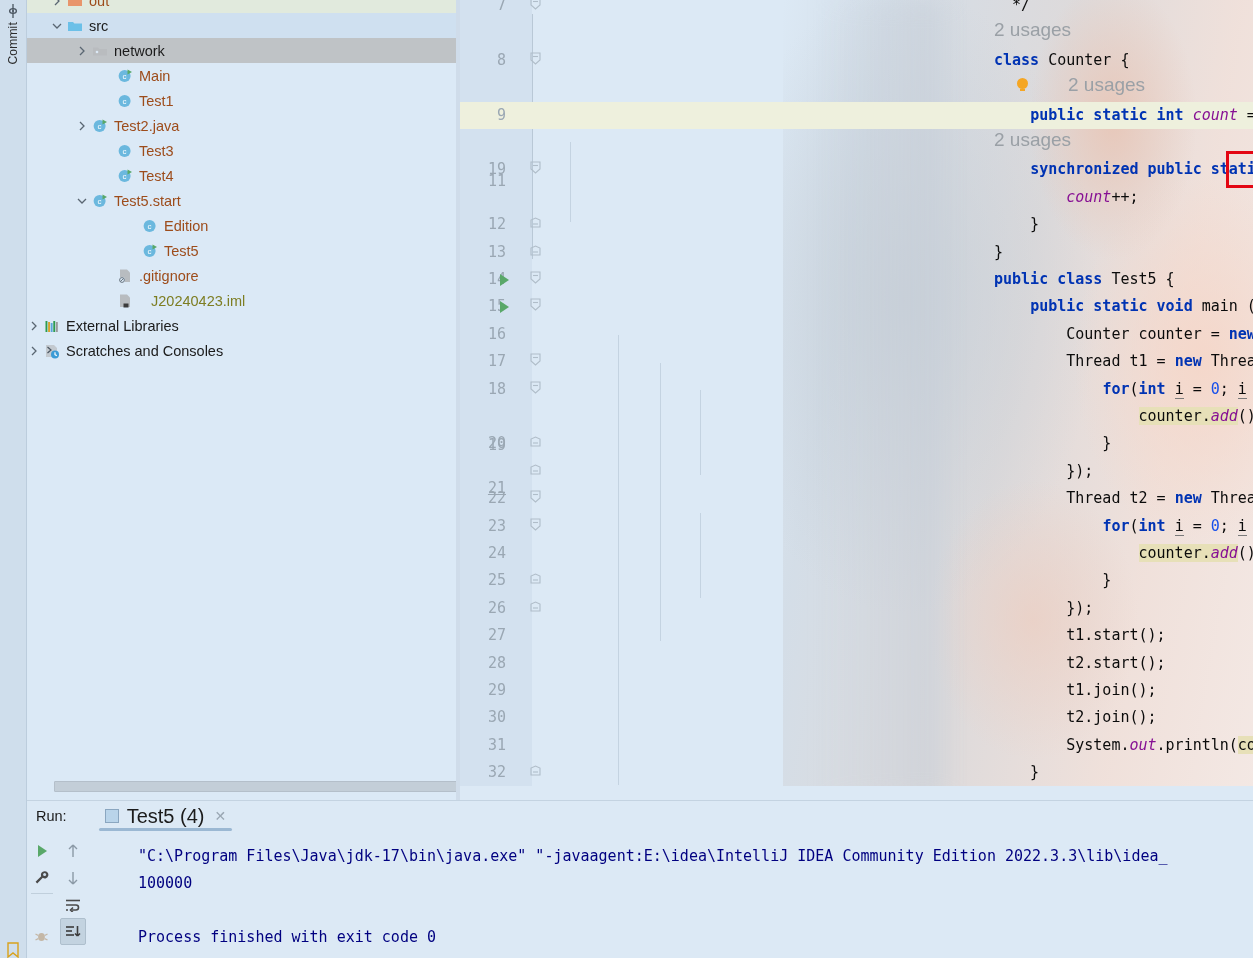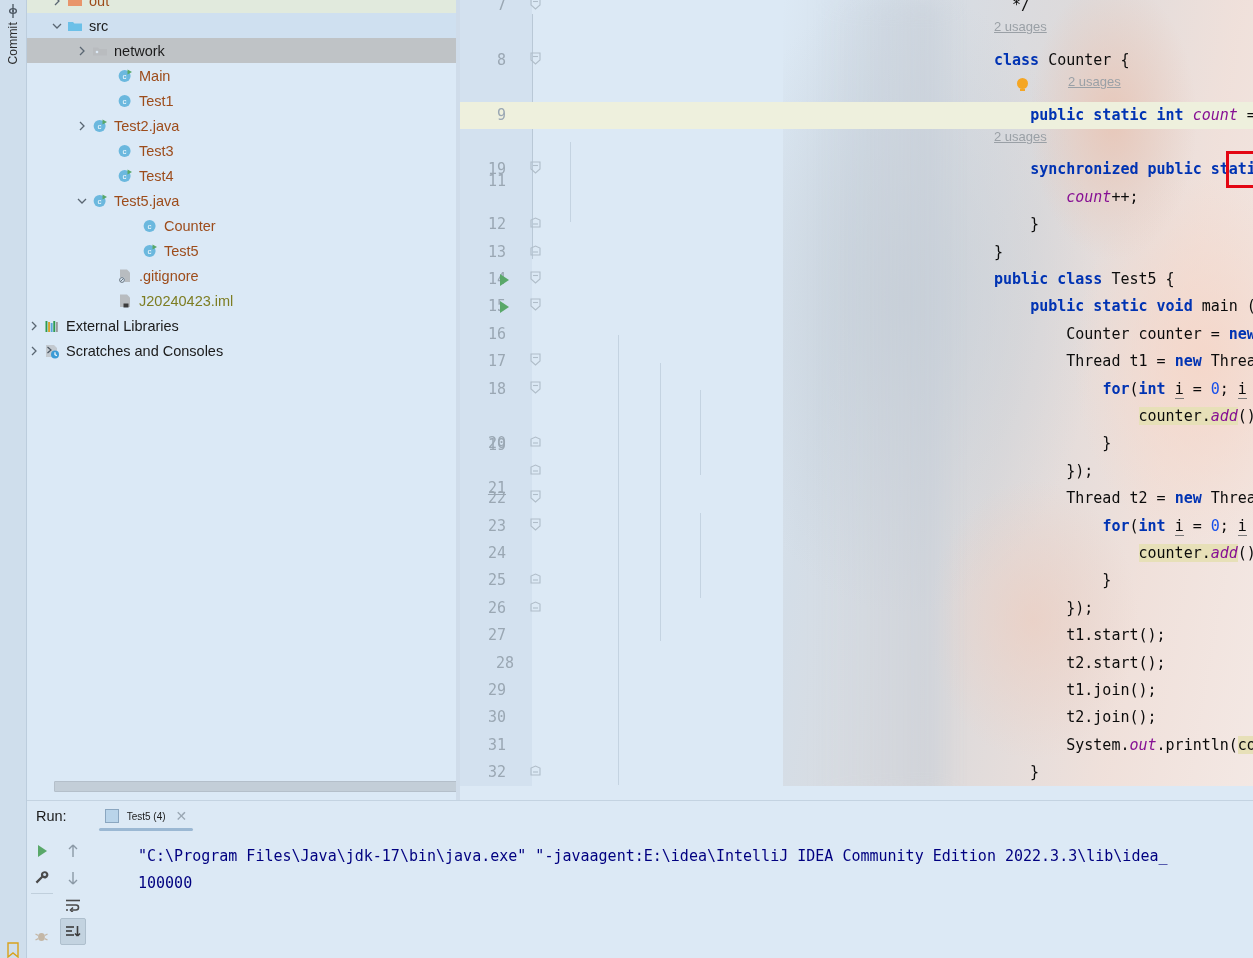--- a/index.html
+++ b/index.html
@@ -41,21 +41,21 @@
     font-size:14.5px;color:#1b1b1b;position:relative;
   }
   .tnode .arrow{width:16px;display:flex;align-items:center;justify-content:center;
     flex:0 0 16px;}
   .tnode .ico{width:20px;flex:0 0 20px;display:flex;align-items:center;justify-content:center;}
   .tnode .lbl{padding-left:4px;}
   .sel-grey{background:#bfc3c6;}
   .sel-blue{background:#cfe0f0;}
   .node-out{background:#e1eadd;}
   .lbl-orange{color:#9d4c1b;}
-  .lbl-olive{color:#7d7d22;}
+  .lbl-olive{color:#7d7d22;margin-left:12px;}
   .lbl-dark{color:#1b1b1b;}
 
   
   #tree-hscroll{
     position:absolute;left:28px;bottom:10px;width:424px;height:9px;
     background:#d4e2ef;
   }
   #tree-hthumb{
     position:absolute;left:0;top:0;width:418px;height:9px;
     background:#c3ced8;border:1px solid #b4bfca;border-radius:1px;
@@ -97,21 +97,21 @@
     font-family:"DejaVu Sans Mono","Liberation Mono",monospace;
     font-size:15px;
   }
   .lnum{
     position:absolute;width:46px;text-align:right;color:#9aa7b3;
     font-family:"DejaVu Sans Mono","Liberation Mono",monospace;font-size:15px;
   }
   .ctext{position:absolute;left:534px;white-space:pre;}
   .hint{
     position:absolute;left:534px;font-family:"Liberation Sans",sans-serif;
-    font-size:13px;color:#9aa0a6;white-space:pre;text-decoration:underline;
+    font-size:19px;color:#9aa0a6;white-space:pre;
   }
   .caret-row{
     position:absolute;left:0;width:793px;height:27.4px;background:#eef0dd;
   }
   .kw{color:#0033b3;font-weight:bold;}
   .num{color:#1750eb;}
   .plain{color:#0b0b0b;}
   .fld{color:#871094;font-style:italic;}
   .stat{color:#871094;font-style:italic;}
   .hl-ident{background:#e7e0b8;}
@@ -156,21 +156,21 @@
     margin-left:10px;font-size:14.5px;color:#1b1b1b;
   }
   #run-tab{
     margin-left:32px;height:30px;display:flex;align-items:center;
     position:relative;padding:0 6px;
   }
   #run-tab-ico{
     width:14px;height:14px;border:1.5px solid #8aa6c0;background:#b9d4ea;
     box-sizing:border-box;margin-right:8px;
   }
-  #run-tab-text{font-size:10px;color:#1b1b1b;}
+  #run-tab-text{font-size:20px;color:#1b1b1b;}
   #run-tab-close{margin-left:10px;color:#9aa7b3;font-size:14px;}
   #run-tab-underline{
     position:absolute;left:0;bottom:0;width:100%;height:3px;background:#9bb8d3;border-radius:2px;
   }
   #run-toolbar{
     position:absolute;left:0;top:30px;width:62px;height:128px;
     display:flex;
   }
   .tbcol{width:31px;display:flex;flex-direction:column;align-items:center;padding-top:6px;}
   .tbbtn{width:26px;height:27px;display:flex;align-items:center;justify-content:center;}
@@ -320,32 +320,32 @@
             <path d="M1 3 L5 7 L9 3" fill="none" stroke="#5a6672" stroke-width="1.3"></path>
           </svg>
         </span>
         <span class="ico">
           <svg width="16" height="16" viewBox="0 0 16 16">
             <circle cx="7.6" cy="8" r="6" fill="#6bb8de"></circle>
             <text x="7.6" y="11" text-anchor="middle" font-size="8" fill="#fff" font-family="&quot;Liberation Sans&quot;,sans-serif">c</text>
             <path d="M10.5 1.5 L15 4 L10.5 6.5 Z" fill="#59a869"></path>
           </svg>
         </span>
-        <span class="lbl lbl-orange">Test5.java</span>
+        <span class="lbl lbl-orange">Test5.start</span>
       </div>
       <div class="tnode nosel" style="top: 213px; position: absolute; left: 0px; right: 0px;">
         <div style="width: 98px; flex: 0 0 auto;"></div>
         <span class="arrow"></span>
         <span class="ico">
           <svg width="16" height="16" viewBox="0 0 16 16">
             <circle cx="7.6" cy="8" r="6" fill="#6bb8de"></circle>
             <text x="7.6" y="11" text-anchor="middle" font-size="8" fill="#fff" font-family="&quot;Liberation Sans&quot;,sans-serif">c</text>
           </svg>
         </span>
-        <span class="lbl lbl-orange">Counter</span>
+        <span class="lbl lbl-orange">Edition</span>
       </div>
       <div class="tnode nosel" style="top: 238px; position: absolute; left: 0px; right: 0px;">
         <div style="width: 98px; flex: 0 0 auto;"></div>
         <span class="arrow"></span>
         <span class="ico">
           <svg width="16" height="16" viewBox="0 0 16 16">
             <circle cx="7.6" cy="8" r="6" fill="#6bb8de"></circle>
             <text x="7.6" y="11" text-anchor="middle" font-size="8" fill="#fff" font-family="&quot;Liberation Sans&quot;,sans-serif">c</text>
             <path d="M10.5 1.5 L15 4 L10.5 6.5 Z" fill="#59a869"></path>
           </svg>
@@ -534,21 +534,21 @@
         </svg></div>
       <div class="ctext" style="top: 567.4px; line-height: 27.4px;"><span class="plain">            }</span></div>
       <div class="lnum" style="top: 594.8px; left: 0px; line-height: 27.4px;">26</div>
       <div class="fold-mark" style="left: 70px; top: 599.8px;"><svg width="11" height="11" viewBox="0 0 11 11">
           <path d="M1 10 h9 v-7 l-4.5 -2 L1 3 z" fill="none" stroke="#b0bdc9" stroke-width="1.1"></path>
           <line x1="3" y1="7" x2="8" y2="7" stroke="#b0bdc9" stroke-width="1.1"></line>
         </svg></div>
       <div class="ctext" style="top: 594.8px; line-height: 27.4px;"><span class="plain">        });</span></div>
       <div class="lnum" style="top: 622.2px; left: 0px; line-height: 27.4px;">27</div>
       <div class="ctext" style="top: 622.2px; line-height: 27.4px;"><span class="plain">        t1.start();</span></div>
-      <div class="lnum" style="top: 649.6px; left: 8px; line-height: 27.4px;">28</div>
+      <div class="lnum" style="top: 649.6px; left: 0px; line-height: 27.4px;">28</div>
       <div class="ctext" style="top: 649.6px; line-height: 27.4px;"><span class="plain">        t2.start();</span></div>
       <div class="lnum" style="top: 677px; left: 0px; line-height: 27.4px;">29</div>
       <div class="ctext" style="top: 677px; line-height: 27.4px;"><span class="plain">        t1.join();</span></div>
       <div class="lnum" style="top: 704.4px; left: 0px; line-height: 27.4px;">30</div>
       <div class="ctext" style="top: 704.4px; line-height: 27.4px;"><span class="plain">        t2.join();</span></div>
       <div class="lnum" style="top: 731.8px; left: 0px; line-height: 27.4px;">31</div>
       <div class="ctext" style="top: 731.8px; line-height: 27.4px;"><span class="plain">        System.</span><span class="stat">out</span><span class="plain">.println(</span><span class="plain hl-ident">counter.</span></div>
       <div class="lnum" style="top: 759.2px; left: 0px; line-height: 27.4px;">32</div>
       <div class="fold-mark" style="left: 70px; top: 764.2px;"><svg width="11" height="11" viewBox="0 0 11 11">
           <path d="M1 10 h9 v-7 l-4.5 -2 L1 3 z" fill="none" stroke="#b0bdc9" stroke-width="1.1"></path>
@@ -624,14 +624,14 @@
         <svg width="16" height="14" viewBox="0 0 16 14">
           <line x1="1" y1="2" x2="9" y2="2" stroke="#3c3c3c" stroke-width="1.6"></line>
           <line x1="1" y1="6" x2="7" y2="6" stroke="#3c3c3c" stroke-width="1.6"></line>
           <line x1="1" y1="10" x2="9" y2="10" stroke="#3c3c3c" stroke-width="1.6"></line>
           <path d="M12.5 1 L12.5 11 M12.5 11 L10 8.5 M12.5 11 L15 8.5" stroke="#3c3c3c" stroke-width="1.6" fill="none"></path>
         </svg>
       </div>
     </div>
   </div>
 
-  <div id="console"><div class="conline" style="top: 12px;">"C:\Program Files\Java\jdk-17\bin\java.exe" "-javaagent:E:\idea\IntelliJ IDEA Community Edition 2022.3.3\lib\idea_</div><div class="conline" style="top: 39px;">100000</div><div class="conline" style="top: 66px;"></div></div>
+  <div id="console"><div class="conline" style="top: 12px;">"C:\Program Files\Java\jdk-17\bin\java.exe" "-javaagent:E:\idea\IntelliJ IDEA Community Edition 2022.3.3\lib\idea_</div><div class="conline" style="top: 39px;">100000</div><div class="conline" style="top: 66px;"></div><div class="conline" style="top: 93px;">Process finished with exit code 0</div></div>
 </div>
 
 </body></html>

